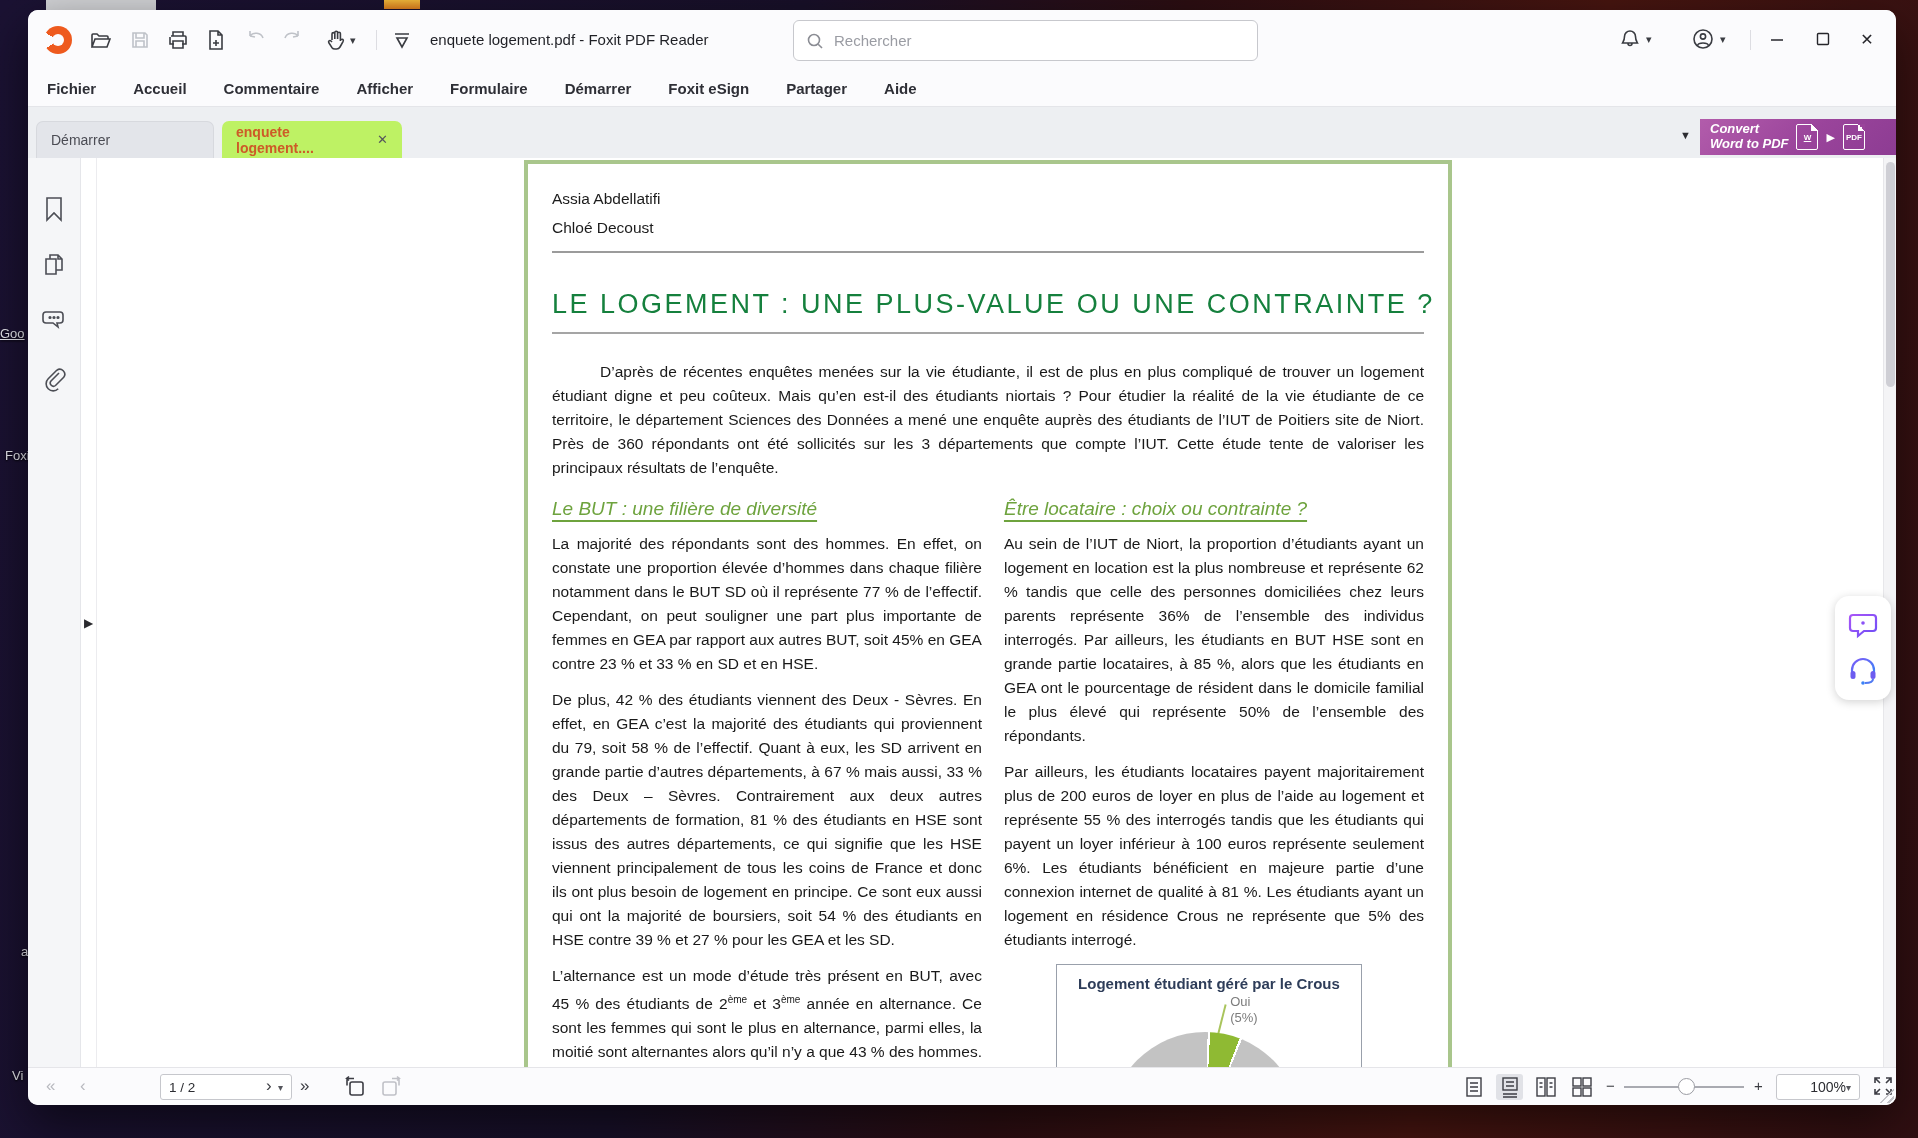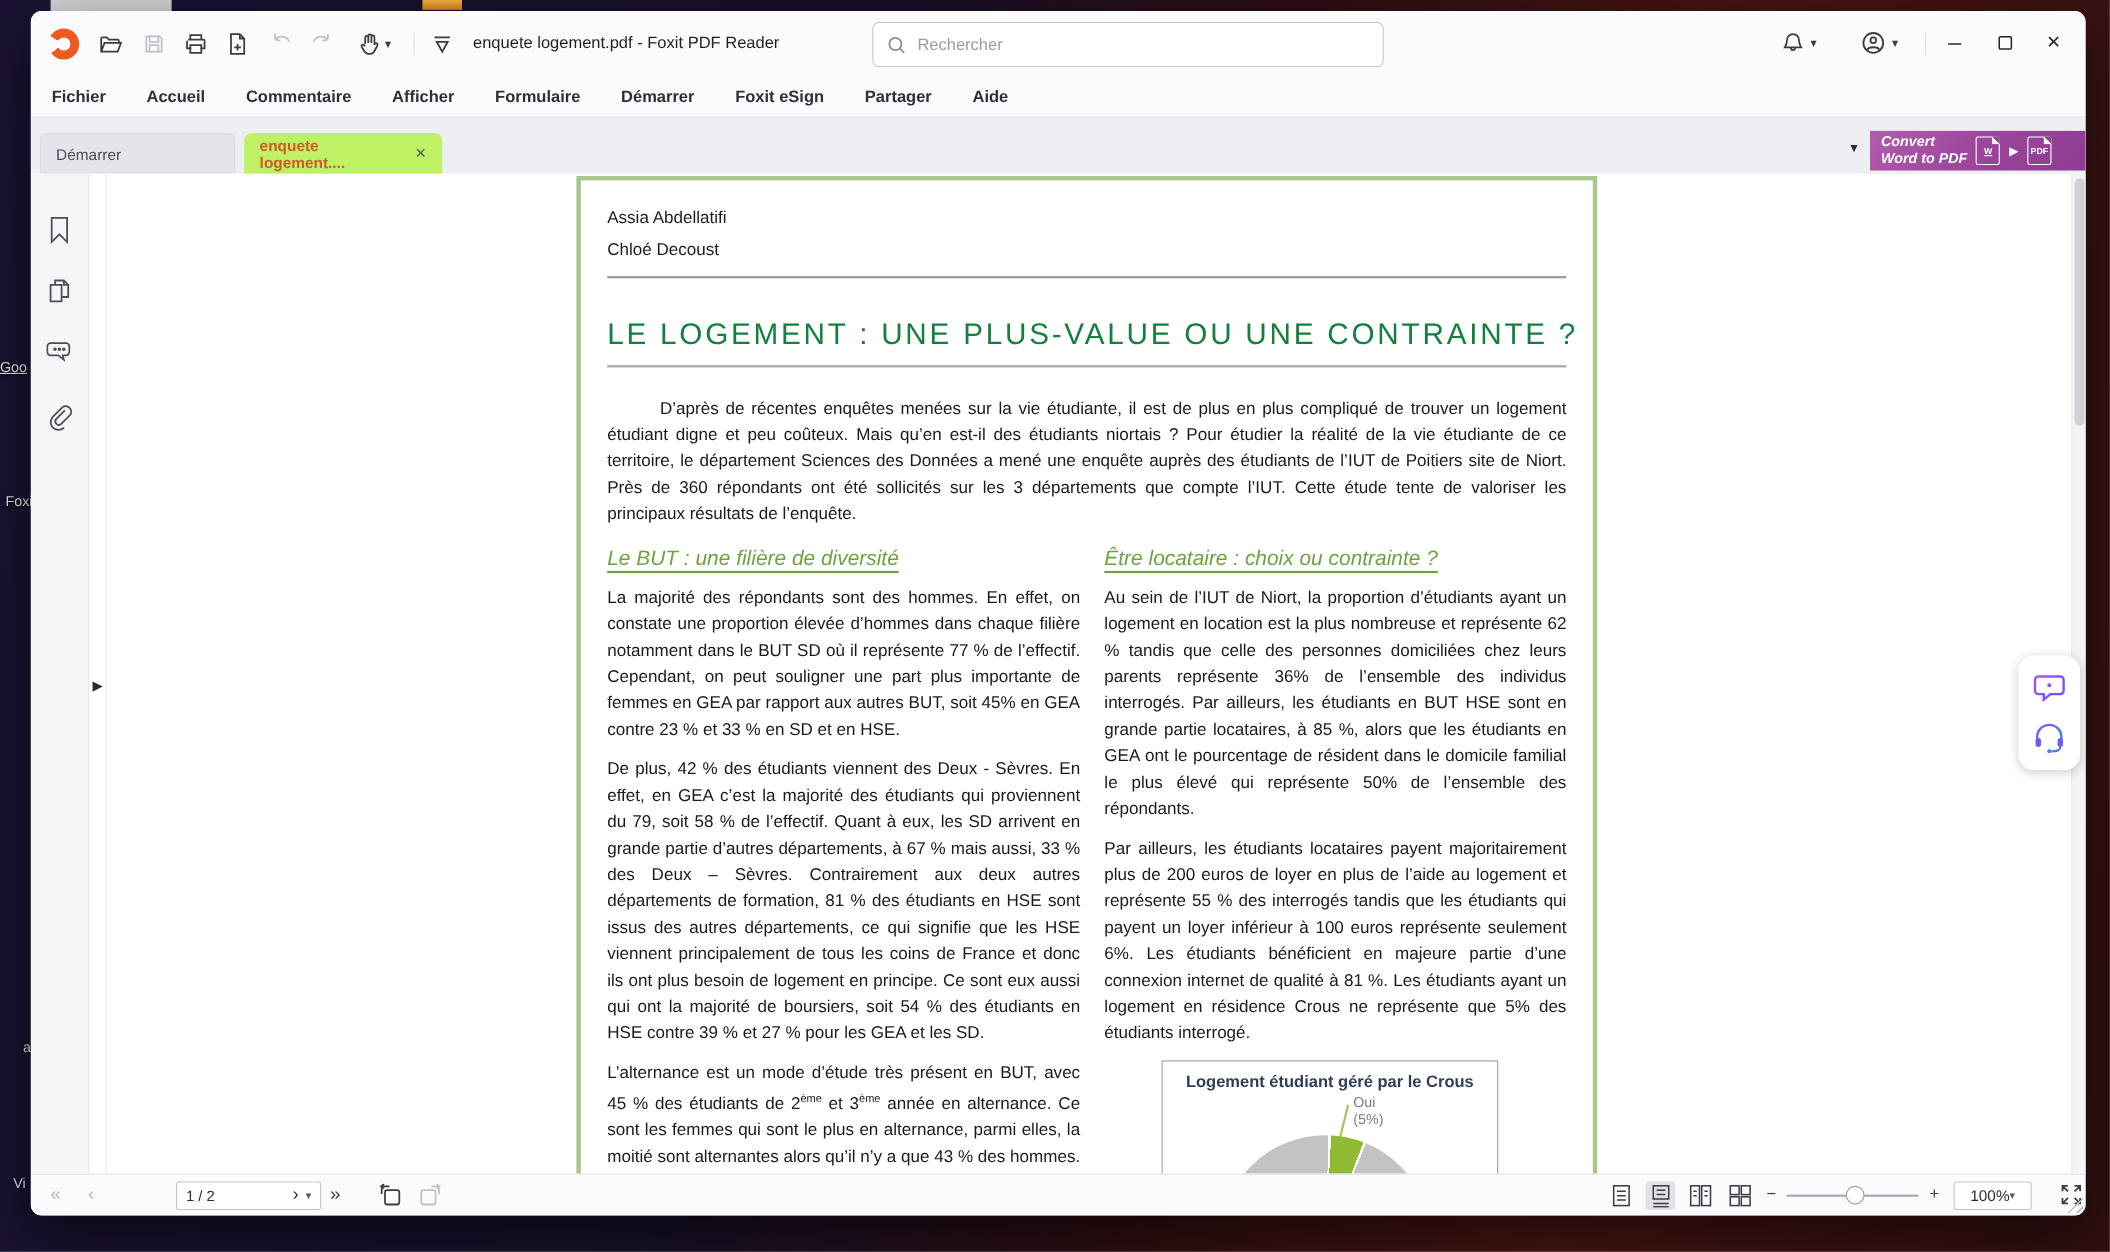--- a/index.html
+++ b/index.html
@@ -108,22 +108,22 @@
     background:#fff; display:flex; align-items:center; justify-content:space-between; padding:0 8px; cursor:pointer;margin-left:44px; }
   .page-combo span { font-size:13.5px; color:#2c2d32; }
   .hist-icon { position:absolute; top:7px; width:24px; height:24px; cursor:pointer; }
   .hist-icon svg { fill:none; stroke-width:1.6; }
   .view-icon { position:absolute; top:6px; width:27px; height:26px; display:flex; align-items:center; justify-content:center; border-radius:3px; cursor:pointer; }
   .view-icon svg { stroke:#3c3d44; fill:none; stroke-width:1.4; }
   .view-icon.active { background:#e1e2e7; }
   .zoom-glyph { position:absolute; top:9px; font-size:15px; color:#3a3b41; cursor:pointer; }
   .slider-track { position:absolute; left:1596px; top:18px; width:120px; height:2px; background:#a9aab1; cursor:pointer; }
   .slider-handle { position:absolute; left:54px; top:-8px; width:17px; height:17px; border-radius:50%; background:#fff; border:1px solid #9b9ca3; cursor:pointer; }
-  .zoom-combo { position:absolute; left:1748px; top:6px; width:71px; height:26px; border:1px solid #c6c7cc; border-radius:3px; background:#fff;
-    display:flex; align-items:center; justify-content:center; padding:12px 8px; cursor:pointer; }
+  .zoom-combo { position:absolute; left:1748px; top:6px; width:84px; height:26px; border:1px solid #c6c7cc; border-radius:3px; background:#fff;
+    display:flex; align-items:center; justify-content:flex-end; padding:12px 8px; cursor:pointer; }
   .zoom-combo span { font-size:14px; color:#2c2d32; }
   .fullscreen { position:absolute; left:1844px; top:7px; cursor:pointer; }
   .grip { position:absolute; right:2px; bottom:2px; width:18px; height:18px;
     background:repeating-linear-gradient(135deg, rgba(0,0,0,0) 0 4px, #c3c3c8 4px 5.5px); clip-path:polygon(100% 0, 100% 100%, 0 100%); }
 </style>
 </head>
 <body>
 
 <div class="desk-thumb"></div>
 <div class="desk-orange"></div>

